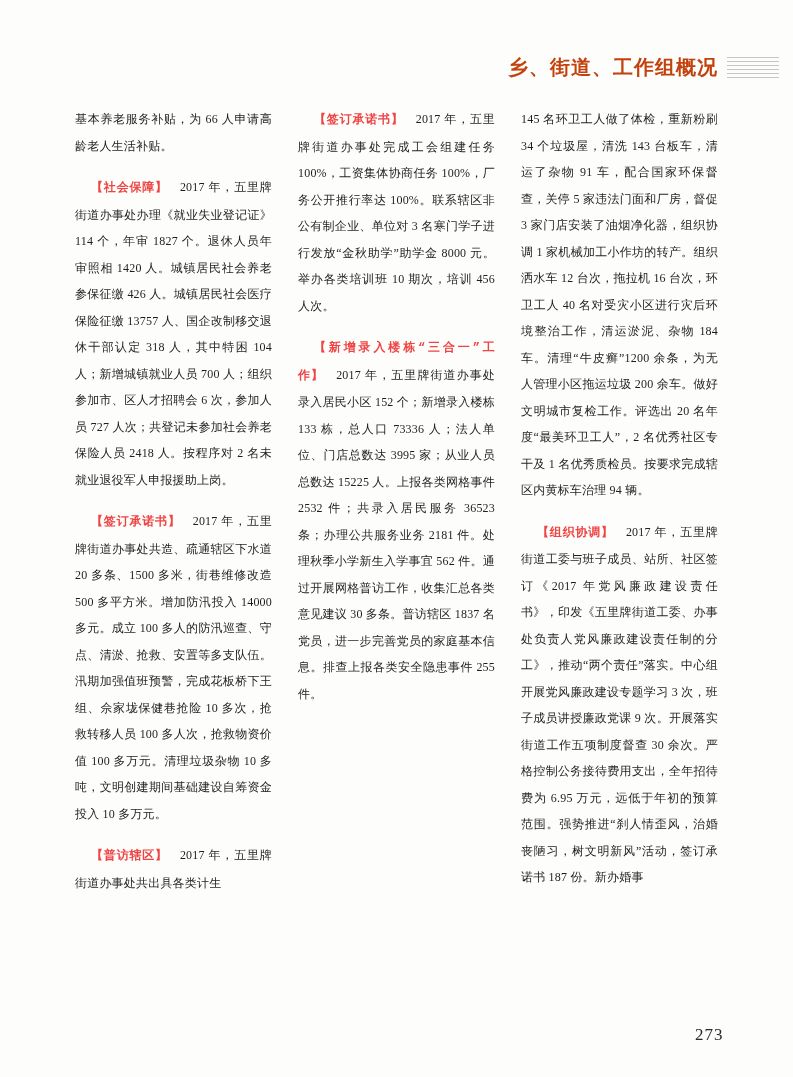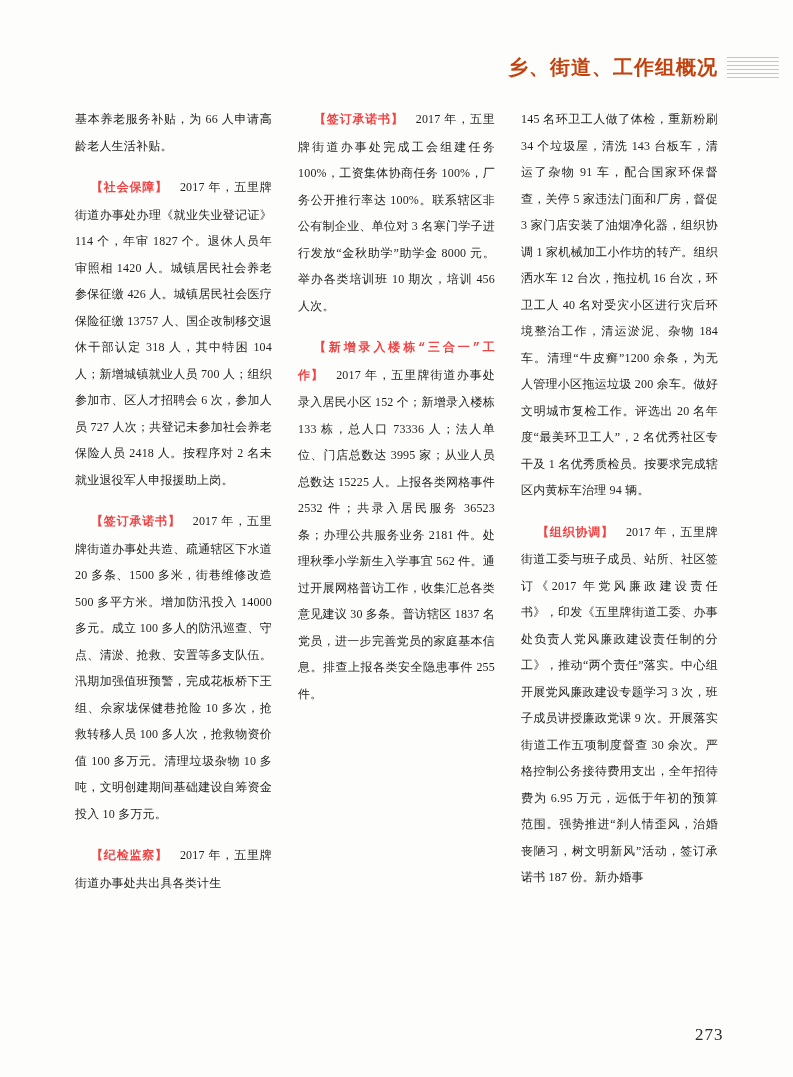--- a/index.html
+++ b/index.html
@@ -77,21 +77,21 @@
 
   <p class="block">
     <span class="heading">【社会保障】</span><span class="body-text">2017 年，五里牌街道办事处办理《就业失业登记证》114 个，年审 1827 个。退休人员年审照相 1420 人。城镇居民社会养老参保征缴 426 人。城镇居民社会医疗保险征缴 13757 人、国企改制移交退休干部认定 318 人，其中特困 104 人；新增城镇就业人员 700 人；组织参加市、区人才招聘会 6 次，参加人员 727 人次；共登记未参加社会养老保险人员 2418 人。按程序对 2 名未就业退役军人申报援助上岗。</span>
   </p>
 
   <p class="block">
     <span class="heading">【签订承诺书】</span><span class="body-text">2017 年，五里牌街道办事处共造、疏通辖区下水道 20 多条、1500 多米，街巷维修改造 500 多平方米。增加防汛投入 14000 多元。成立 100 多人的防汛巡查、守点、清淤、抢救、安置等多支队伍。汛期加强值班预警，完成花板桥下王组、佘家垅保健巷抢险 10 多次，抢救转移人员 100 多人次，抢救物资价值 100 多万元。清理垃圾杂物 10 多吨，文明创建期间基础建设自筹资金投入 10 多万元。</span>
   </p>
 
   <p class="block">
-    <span class="heading">【纪检监察】</span><span class="body-text">2017 年，五里牌街道办事处共出具各类计生</span>
+    <span class="heading">【普访辖区】</span><span class="body-text">2017 年，五里牌街道办事处共出具各类计生</span>
   </p>
 </div>
       <div class="col">
 
   <p class="block">
     <span class="heading">【签订承诺书】</span><span class="body-text">2017 年，五里牌街道办事处完成工会组建任务 100%，工资集体协商任务 100%，厂务公开推行率达 100%。联系辖区非公有制企业、单位对 3 名寒门学子进行发放“金秋助学”助学金 8000 元。举办各类培训班 10 期次，培训 456 人次。</span>
   </p>
 
   <p class="block">
     <span class="heading">【新增录入楼栋“三合一”工作】</span><span class="body-text">2017 年，五里牌街道办事处录入居民小区 152 个；新增录入楼栋 133 栋，总人口 73336 人；法人单位、门店总数达 3995 家；从业人员总数达 15225 人。上报各类网格事件 2532 件；共录入居民服务 36523 条；办理公共服务业务 2181 件。处理秋季小学新生入学事宜 562 件。通过开展网格普访工作，收集汇总各类意见建议 30 多条。普访辖区 1837 名党员，进一步完善党员的家庭基本信息。排查上报各类安全隐患事件 255 件。</span>

